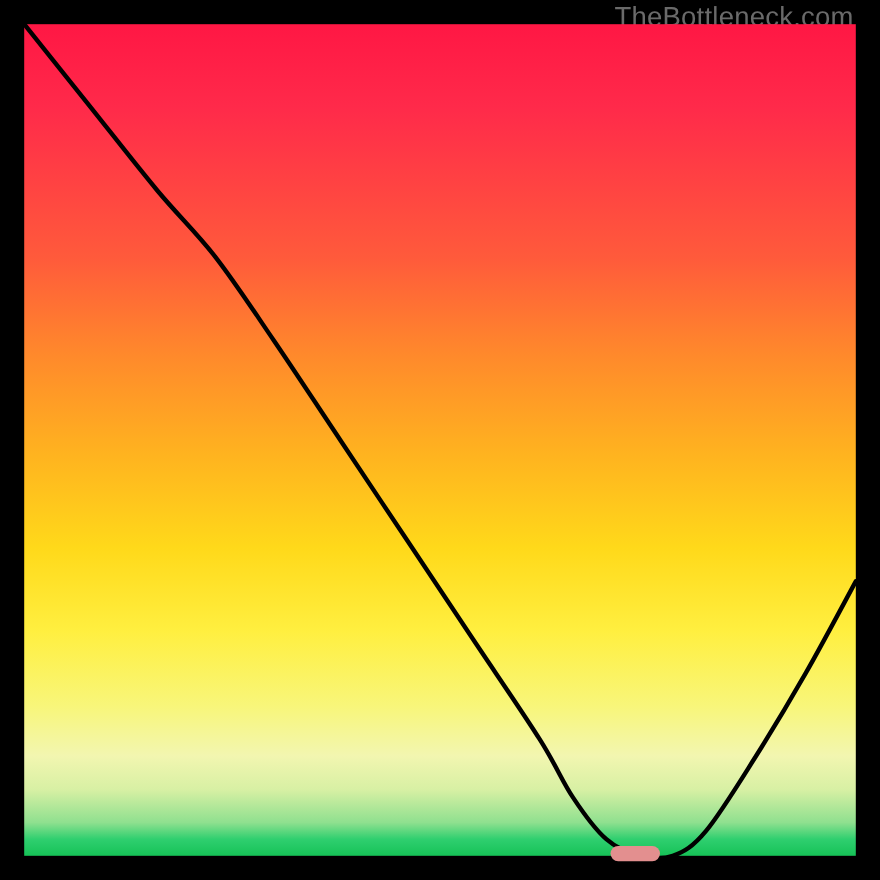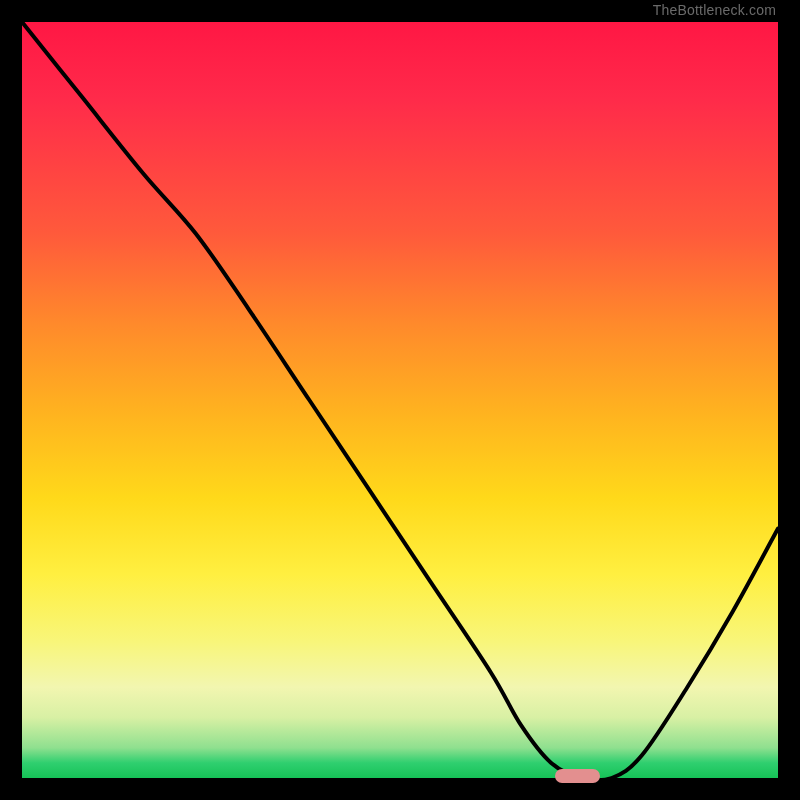--- a/index.html
+++ b/index.html
@@ -38,21 +38,21 @@
       #8fe08f 96%,
       #2fcf6f 98%,
       #16c257 100%
     );
   }
   .watermark {
     position: absolute;
     top: 2px;
     right: 24px;
     color: #6a6a6a;
-    font-size: 14px;
+    font-size: 25px;
     font-weight: 400;
     letter-spacing: 0.2px;
     user-select: none;
   }
   svg.overlay {
     position: absolute;
     left: 22px;
     top: 22px;
     width: 756px;
     height: 756px;

